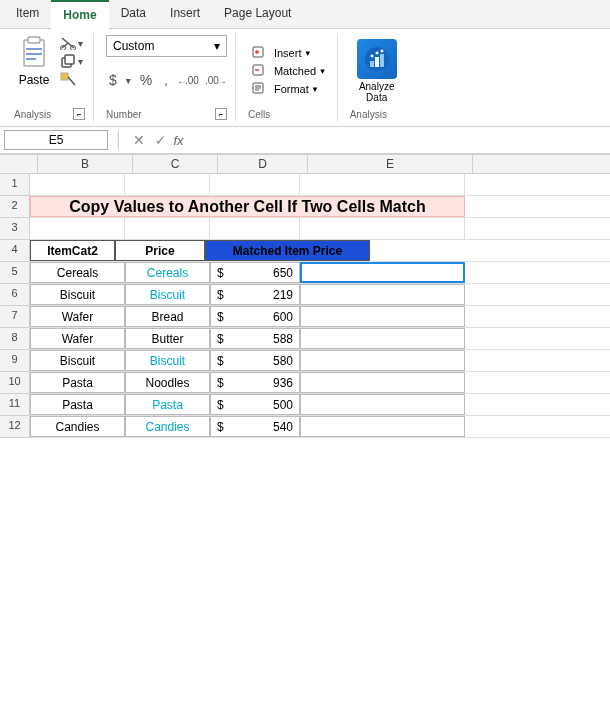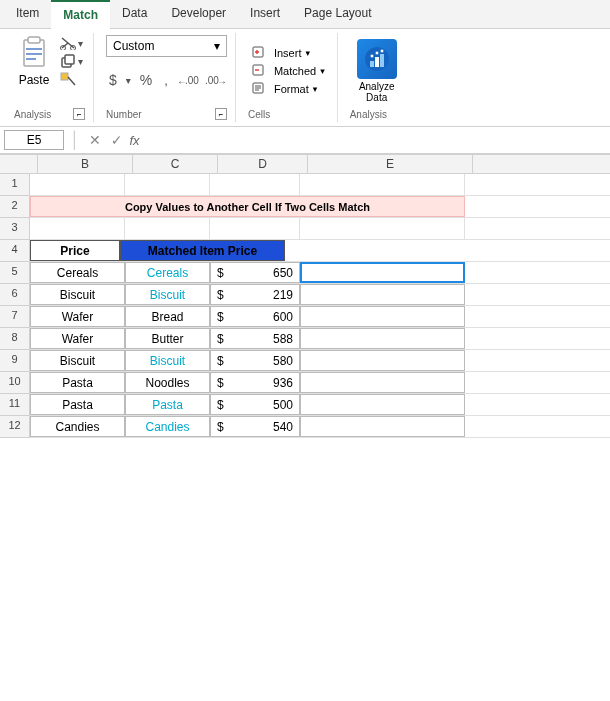--- a/index.html
+++ b/index.html
@@ -34,21 +34,21 @@
     .cells-btns { display: flex; flex-direction: column; gap: 2px; }
     .cell-btn { display: flex; align-items: center; gap: 4px; cursor: pointer; padding: 1px 4px; font-size: 11px; white-space: nowrap; }
 
     
     .analysis-group { min-width: 70px; border-right: none; }
     .analyze-btn { display: flex; flex-direction: column; align-items: center; cursor: pointer; padding: 4px; }
     .analyze-icon { width: 40px; height: 40px; background: linear-gradient(135deg, #1e88e5, #1565c0); border-radius: 4px; display: flex; align-items: center; justify-content: center; color: #fff; font-size: 18px; }
 
     
     .formula-bar { display: flex; align-items: center; border-bottom: 1px solid #d0d0d0; padding: 3px 4px; gap: 4px; background: #fff; }
-    .name-box { width: 60px; border: 1px solid #ababab; padding: 2px 6px; font-size: 12px; text-align: center; }
+    .name-box { width: 104px; border: 1px solid #ababab; padding: 2px 6px; font-size: 12px; text-align: center; }
     .formula-divider { color: #ccc; font-size: 16px; margin: 0 2px; }
     .formula-icons { display: flex; gap: 4px; color: #888; font-size: 14px; }
     .formula-icon { cursor: pointer; padding: 0 3px; }
     .formula-input { flex: 1; border: none; outline: none; padding: 2px 6px; font-size: 12px; }
     .fx-label { color: #666; font-size: 13px; font-style: italic; }
 
     
     .spreadsheet { display: flex; flex-direction: column; border-top: 1px solid #d0d0d0; }
     .col-headers { display: flex; background: #f3f3f3; border-bottom: 1px solid #d0d0d0; }
     .corner-cell { width: 30px; min-width: 30px; border-right: 1px solid #d0d0d0; background: #f3f3f3; }
@@ -86,23 +86,22 @@
     
     
     .selected { border: 2px solid #1e88e5 !important; }
   </style>
 </head>
 <body>
 
 <div class="ribbon">
   <div class="ribbon-tabs">
     <div class="ribbon-tab">Item</div>
-    <div class="ribbon-tab active">Match</div>
+    <div class="ribbon-tab active">Home</div>
     <div class="ribbon-tab">Data</div>
-    <div class="ribbon-tab">Developer</div>
     <div class="ribbon-tab">Insert</div>
     <div class="ribbon-tab">Page Layout</div>
   </div>
 
   <div class="ribbon-content">
 
     <div class="ribbon-group clipboard-group">
       <div class="ribbon-group-content">
         <div class="paste-btn">
           <div class="paste-icon">
@@ -283,32 +282,35 @@
 
       <div class="grid-row">
         <div class="cell col-b"></div>
         <div class="cell col-c"></div>
         <div class="cell col-d"></div>
         <div class="cell col-e"></div>
       </div>
 
       <div class="grid-row">
         <div class="cell col-b title-cell" style="grid-column: span 4; width: calc(95px + 85px + 90px + 165px); min-width: calc(95px + 85px + 90px + 165px); border: 1px solid #f4b8b8;">
-          <span style="font-size:11px;">Copy Values to Another Cell If Two Cells Match</span>
+          <span style="font-size:16px;">Copy Values to Another Cell If Two Cells Match</span>
         </div>
       </div>
 
       <div class="grid-row">
         <div class="cell col-b"></div>
         <div class="cell col-c"></div>
         <div class="cell col-d"></div>
         <div class="cell col-e"></div>
       </div>
 
       <div class="grid-row">
+        <div class="cell col-c header-cell">
+          <span>ItemCat2</span>
+        </div>
         <div class="cell col-d header-cell">
           <span>Price</span>
         </div>
         <div class="cell col-e header-cell matched-header">
           <span>Matched Item Price</span>
         </div>
       </div>
 
       <div class="grid-row">
         <div class="cell col-b data-cell center">

